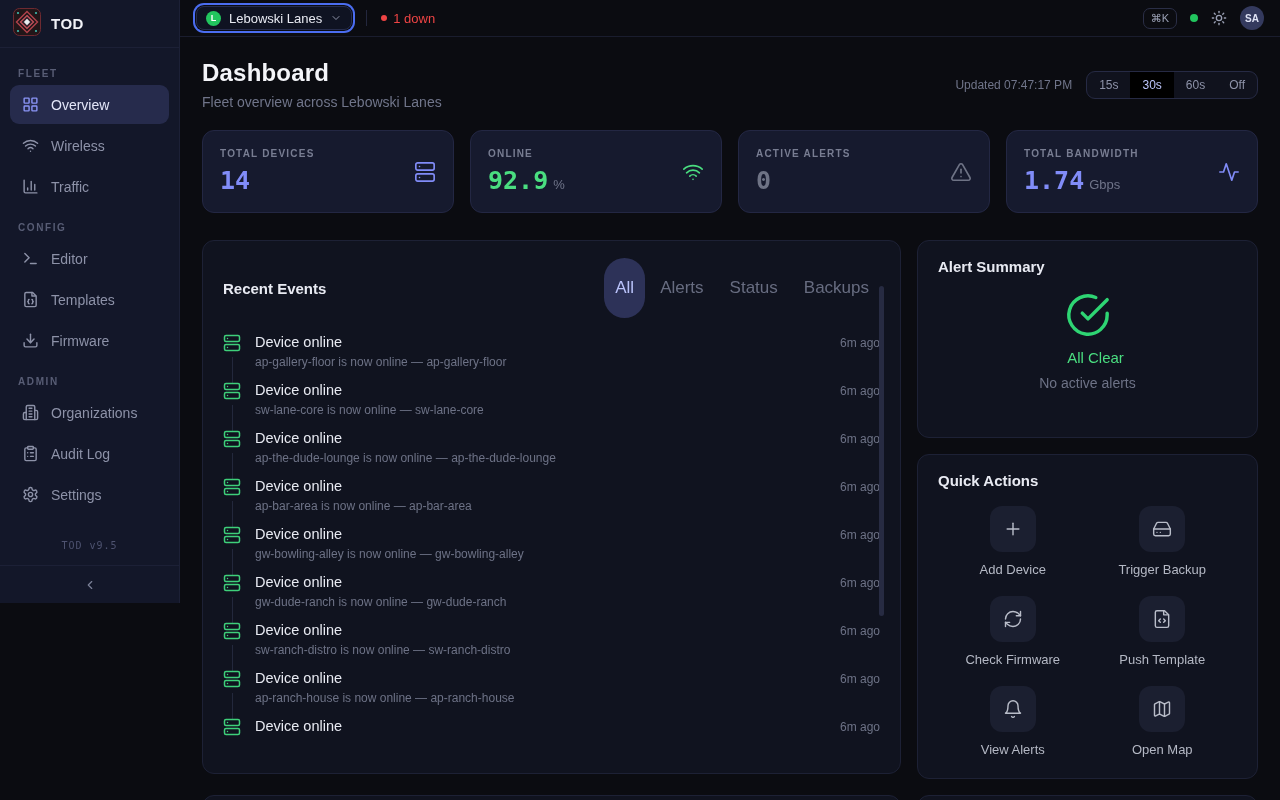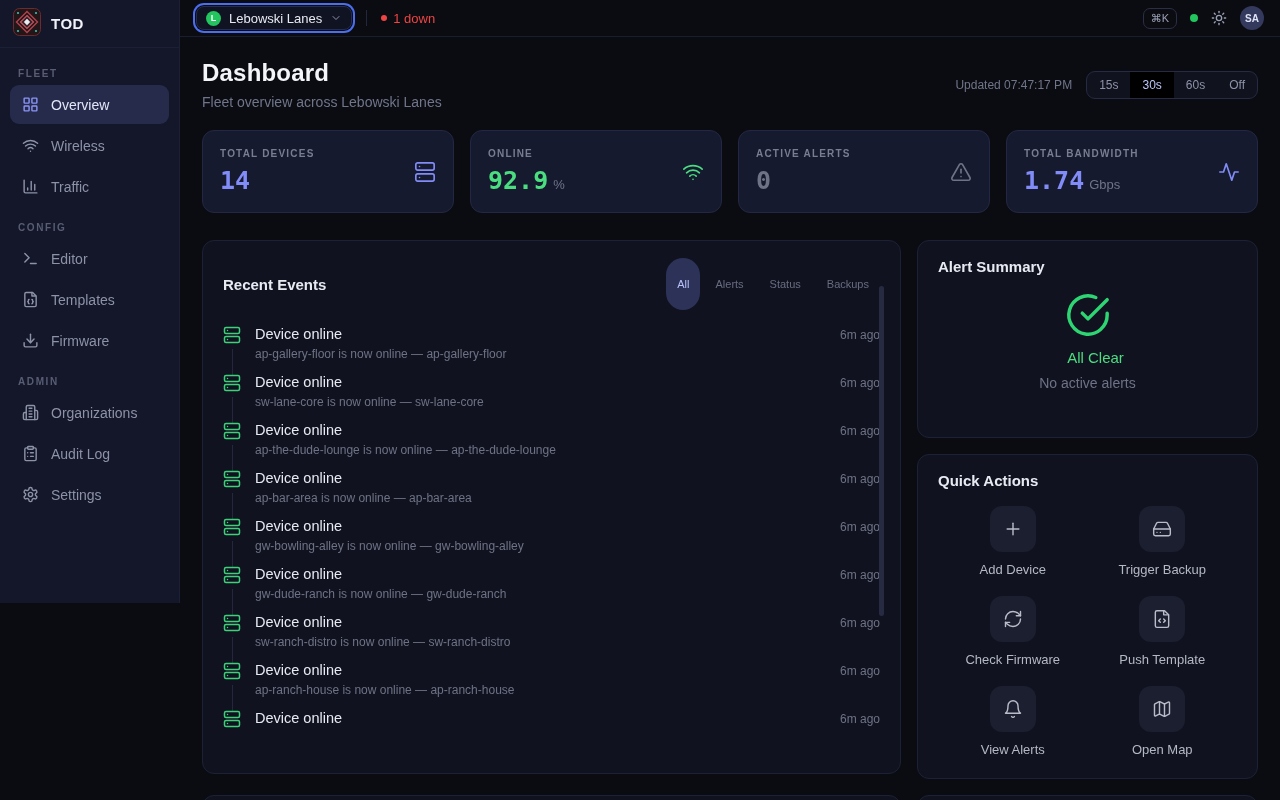--- a/index.html
+++ b/index.html
@@ -71,21 +71,21 @@
 
   
   .cols { display:grid; grid-template-columns:1fr 341px; gap:16px; margin-top:27px; align-items:start; }
   .panel { background:#10131f; border:1px solid #1d2135; border-radius:12px; }
   .panel-title { font-size:15px; font-weight:600; color:#e8eaf2; }
 
   
   .events-panel { height:534px; padding:17px 20px; overflow:hidden; position:relative; }
   .events-header { display:flex; justify-content:space-between; align-items:center; }
   .tabs { display:flex; gap:4px; }
-  .tab { font-size:11px; color:#676c80; padding:20px 11px; border-radius:999px; background:none; border:none; font-family:inherit; cursor:pointer; }
+  .tab { font-size:17px; color:#676c80; padding:20px 11px; border-radius:999px; background:none; border:none; font-family:inherit; cursor:pointer; }
   .tab.active { background:#2d3258; color:#b9c2fa; }
   .event-list { margin-top:12px; }
   .event-row { position:relative; display:flex; gap:14px; height:48px; align-items:flex-start; padding-top:4px; cursor:pointer; }
   .event-row:not(.last)::before { content:""; position:absolute; left:9px; top:27px; height:26px; width:1px; background:#23283c; }
   .event-icon { color:#3ecf7a; flex:0 0 auto; }
   .event-body { flex:1; min-width:0; }
   .event-title { font-size:14.5px; color:#e8eaf2; }
   .event-detail { font-size:12px; color:#6d7286; margin-top:5px; }
   .event-time { font-size:12px; color:#6d7286; padding-top:2px; }
   .scroll-thumb { position:absolute; right:16px; top:45px; width:5px; height:330px; border-radius:3px; background:#272b42; cursor:pointer; }
@@ -309,20 +309,28 @@
         <span class="nav-label">Audit Log</span>
       </div>
       <div class="nav-item">
         <svg class="ic">
             <use href="#i-gear"></use>
           </svg>
         <span class="nav-label">Settings</span>
       </div>
     </nav>
 
+    <div class="sidebar-footer">
+      <div class="sidebar-version mono">TOD v9.5</div>
+      <div class="collapse-row">
+        <svg class="ic">
+            <use href="#i-chev-left"></use>
+          </svg>
+      </div>
+    </div>
   </aside>
 
   <div class="main">
 
     <header class="topbar">
       <div class="org-btn">
         <span class="org-avatar">L</span>
         <span class="org-name">Lebowski Lanes</span>
         <svg class="ic">
             <use href="#i-chev-down"></use>

